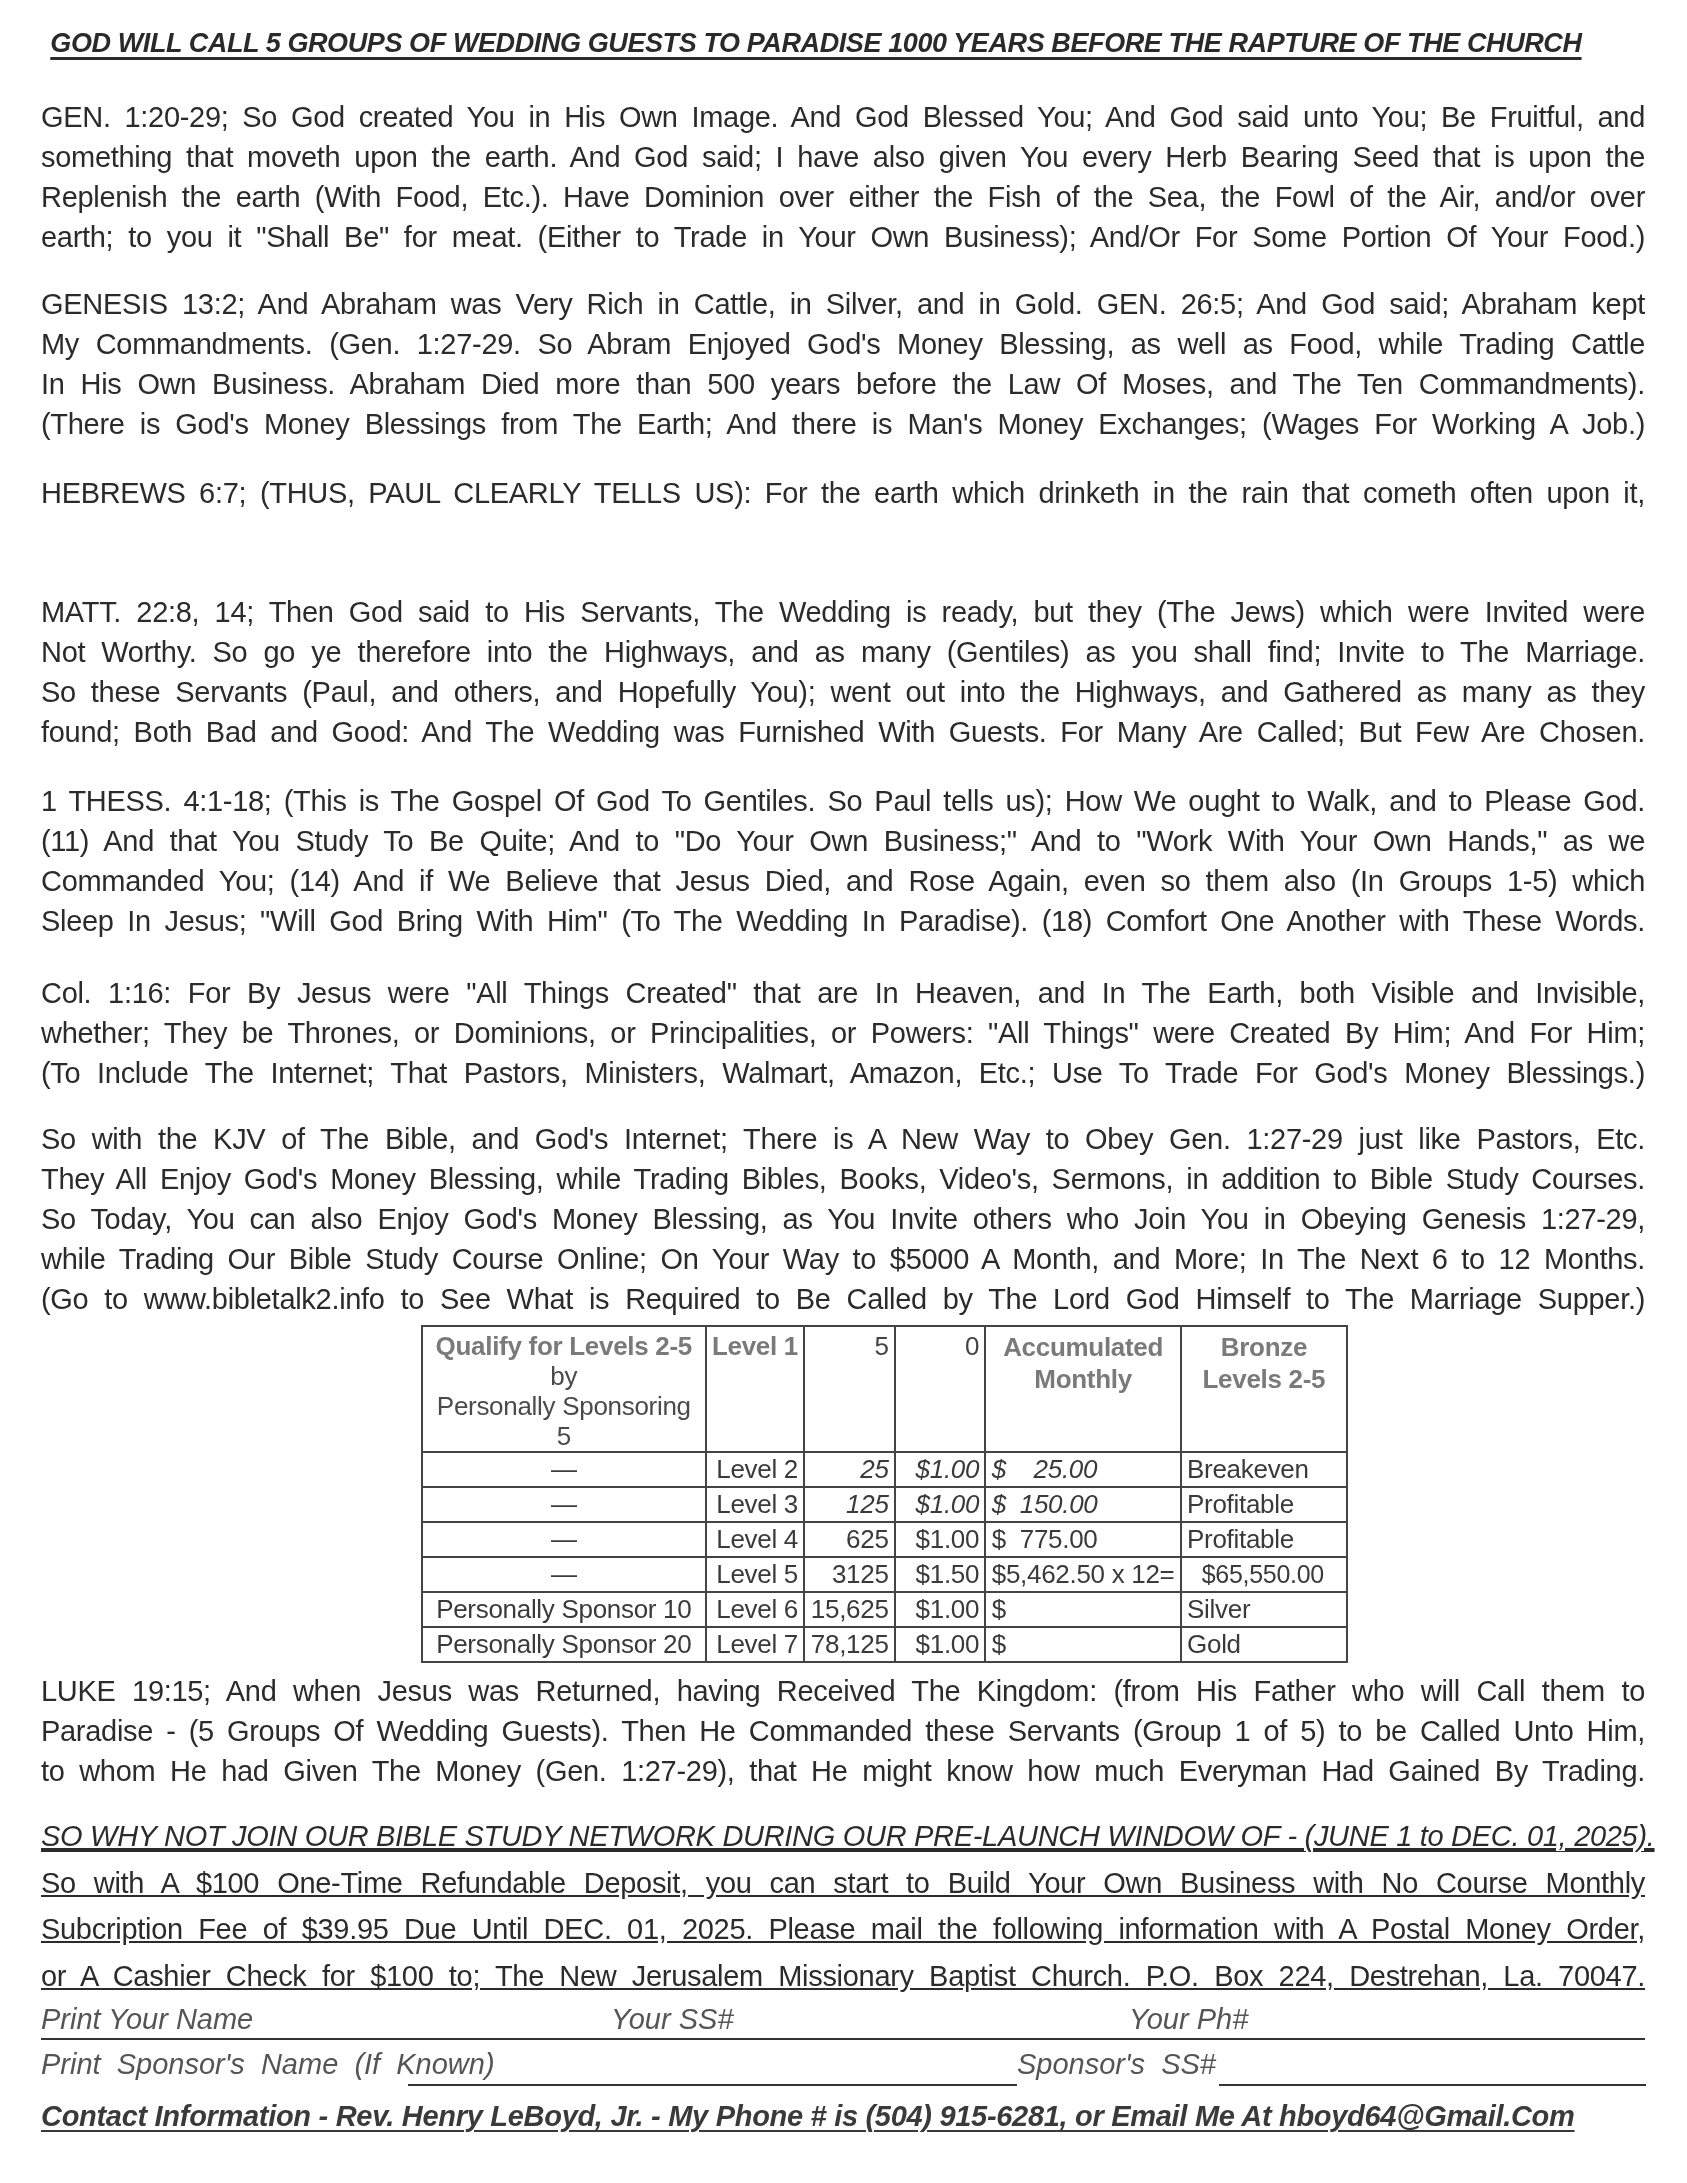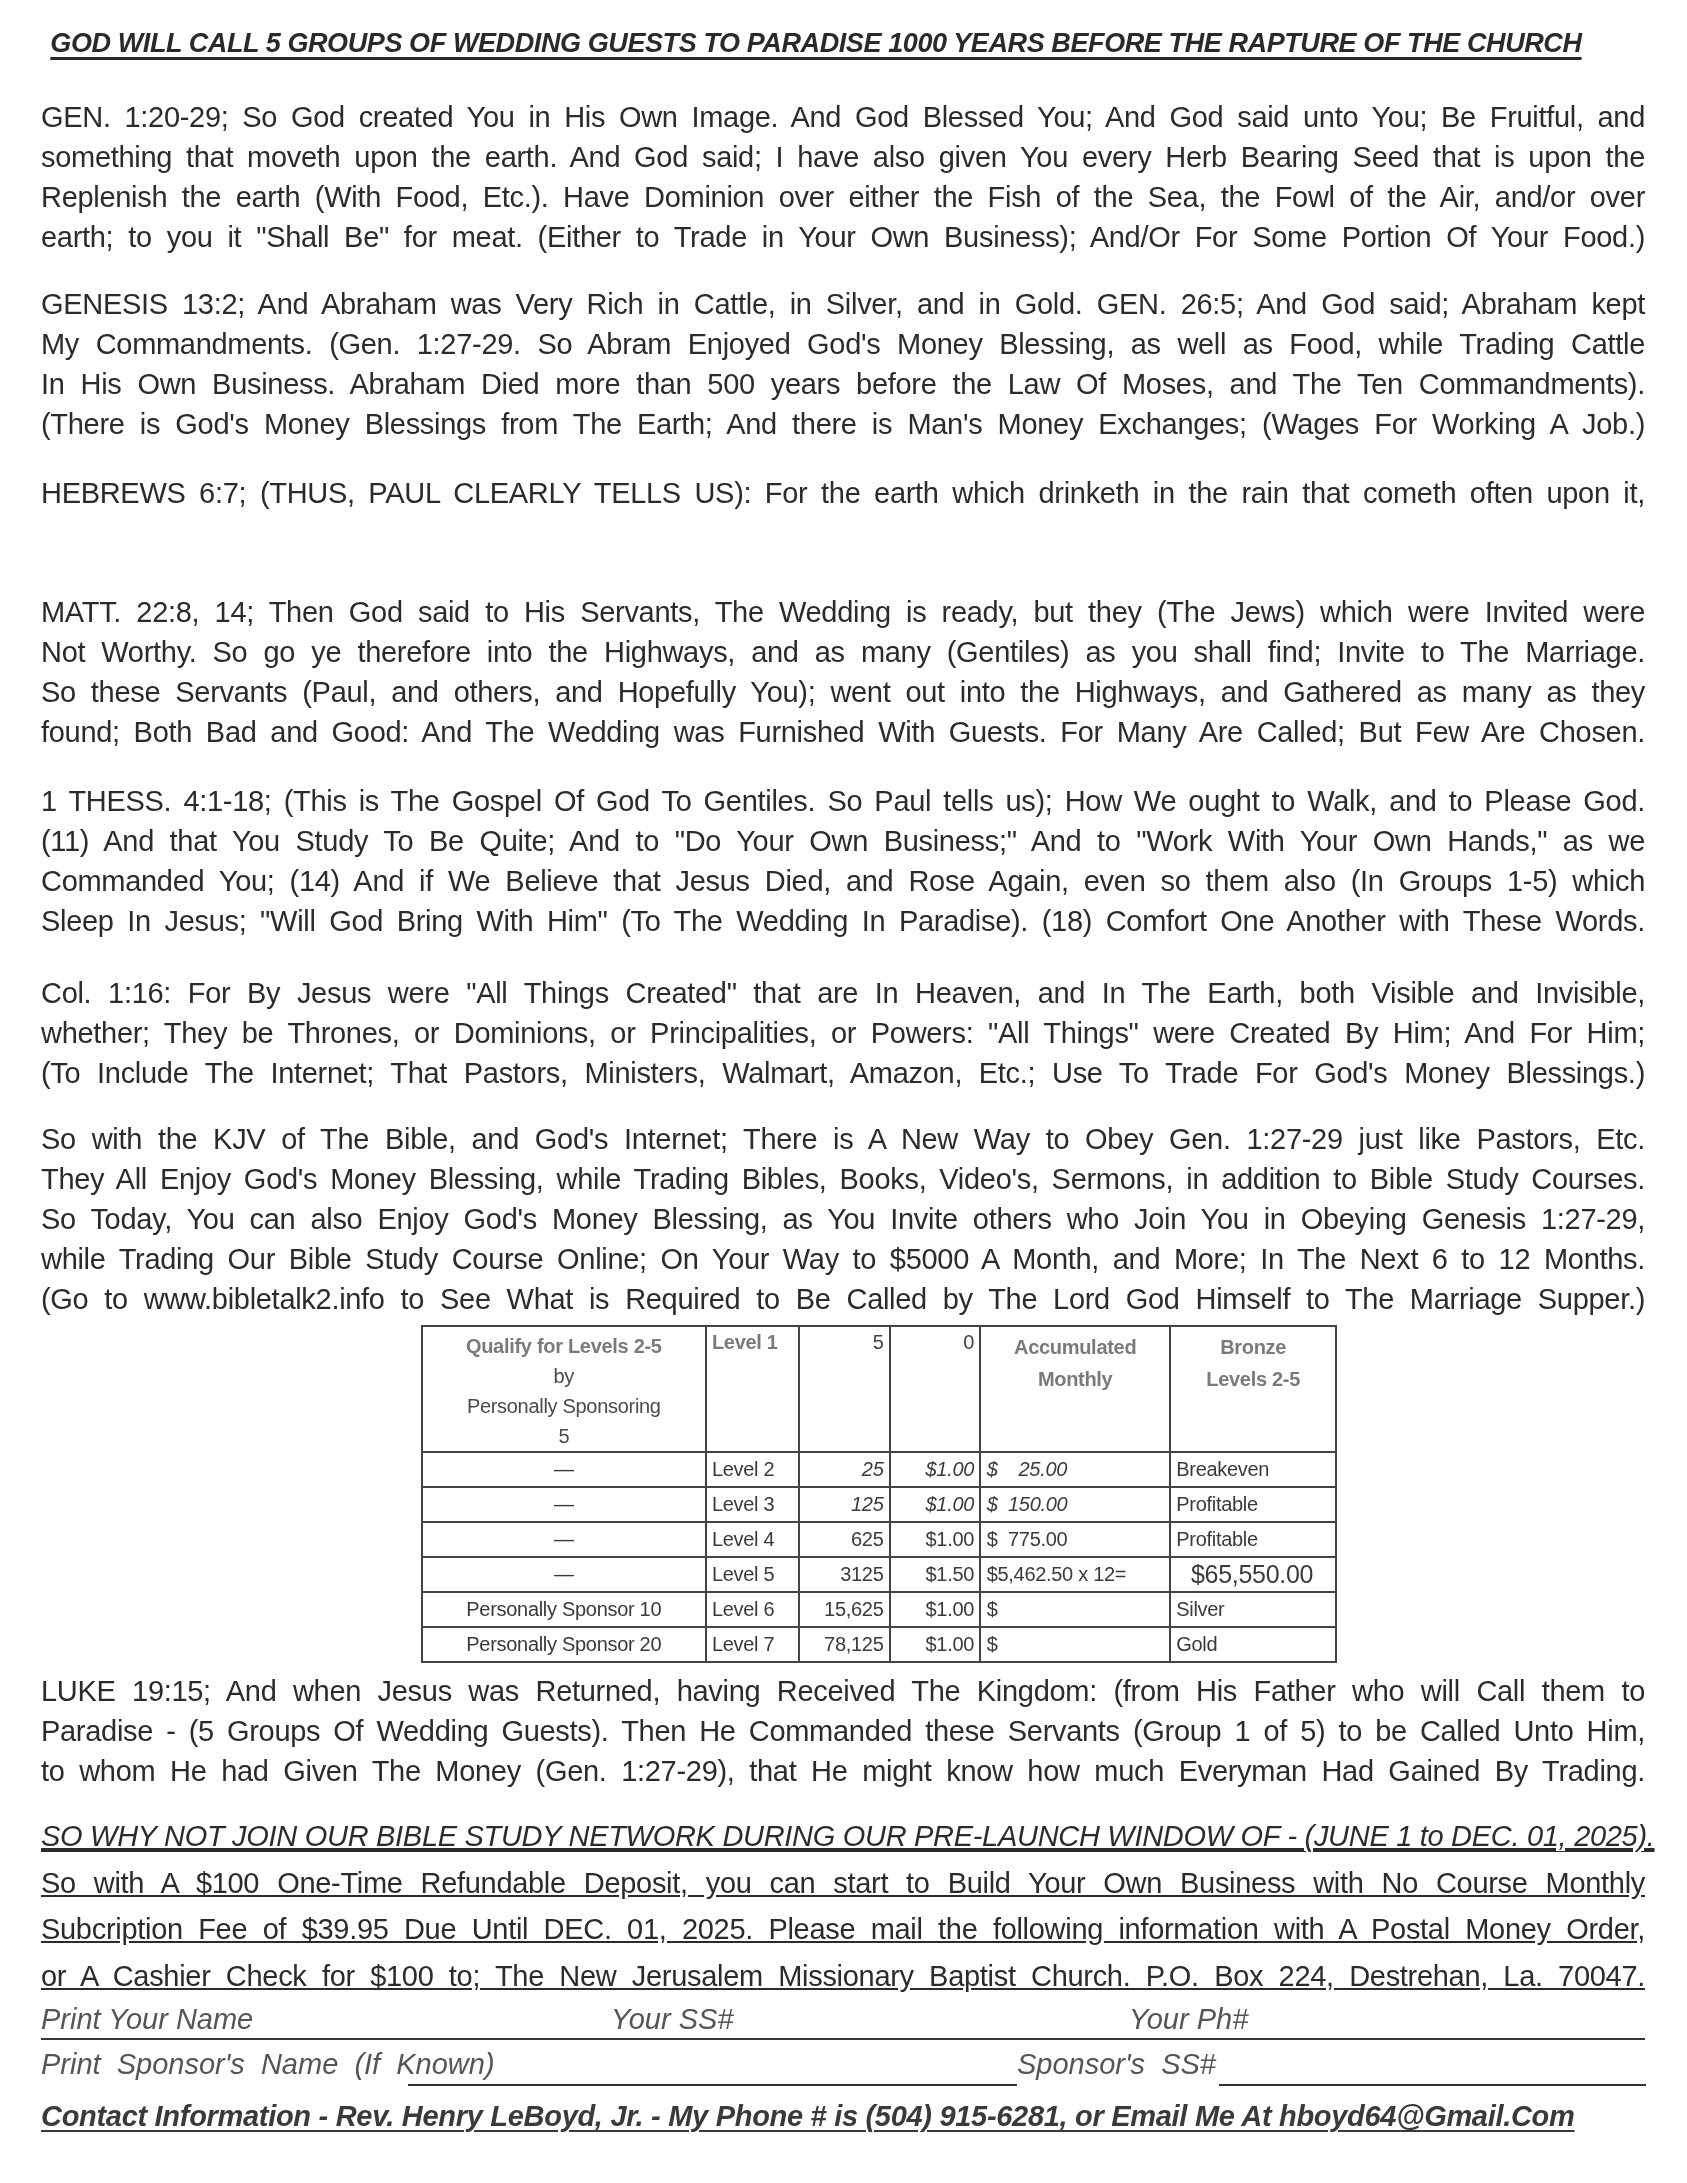--- a/index.html
+++ b/index.html
@@ -23,26 +23,26 @@
   .u { text-decoration: underline; text-decoration-thickness: 2px; text-underline-offset: 4px; }
   .i { font-style: italic; }
   .bi { font-weight: bold; font-style: italic; }
 
   
   .tbl {
     position: absolute; left: 421px; top: 1325px;
     border-collapse: collapse; font-family: "Liberation Sans", sans-serif; color: #3a3a3a;
   }
   .tbl td {
-    border: 2px solid #444; font-size: 20px; padding: 0 5.3px; height: 33px; white-space: nowrap;
+    border: 2px solid #444; font-size: 26px; padding: 0 5.3px; height: 33px; white-space: nowrap;
     letter-spacing: -0.3px;
   }
   .tbl tr.hdr td { height: 119px; vertical-align: top; color: #7a7a7a; font-weight: bold; padding-top: 4px; }
   .tbl td.c0 { width: 271px; text-align: center; }
-  .tbl td.c1 { width: 81px; text-align: left; }
+  .tbl td.c1 { width: 81px; text-align: right; }
   .tbl td.c2 { width: 78px; text-align: right; }
   .tbl td.c3 { width: 78px; text-align: right; }
   .tbl td.c4 { width: 177px; text-align: left; }
   .tbl td.c5 { width: 139px; text-align: left; }
   .tbl tr.hdr td.c0 { font-weight: normal; line-height: 30px; }
   .tbl tr.hdr td.c0 .q { font-weight: bold; color: #7a7a7a; }
   .tbl tr.hdr td.c0 .p { color: #4a4a4a; }
   .tbl tr.hdr td.c4, .tbl tr.hdr td.c5 { text-align: center; line-height: 32px; }
   .tbl tr.hdr td.c1 { color: #7a7a7a; }
   .tbl tr.hdr td.c2, .tbl tr.hdr td.c3 { color: #444; font-weight: normal; }

